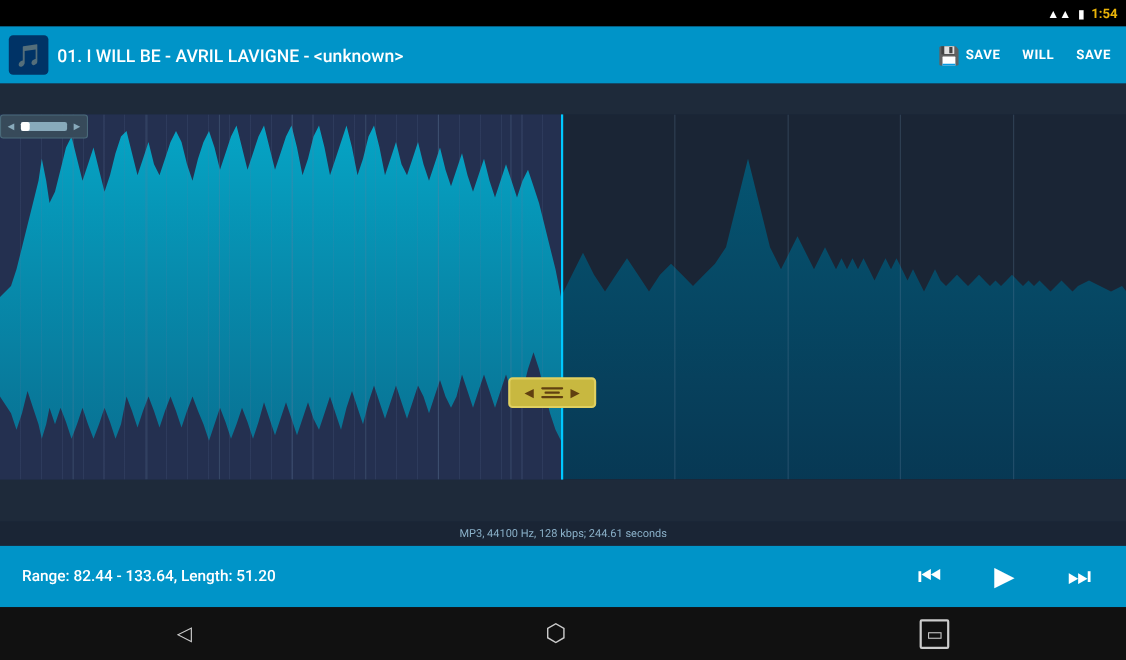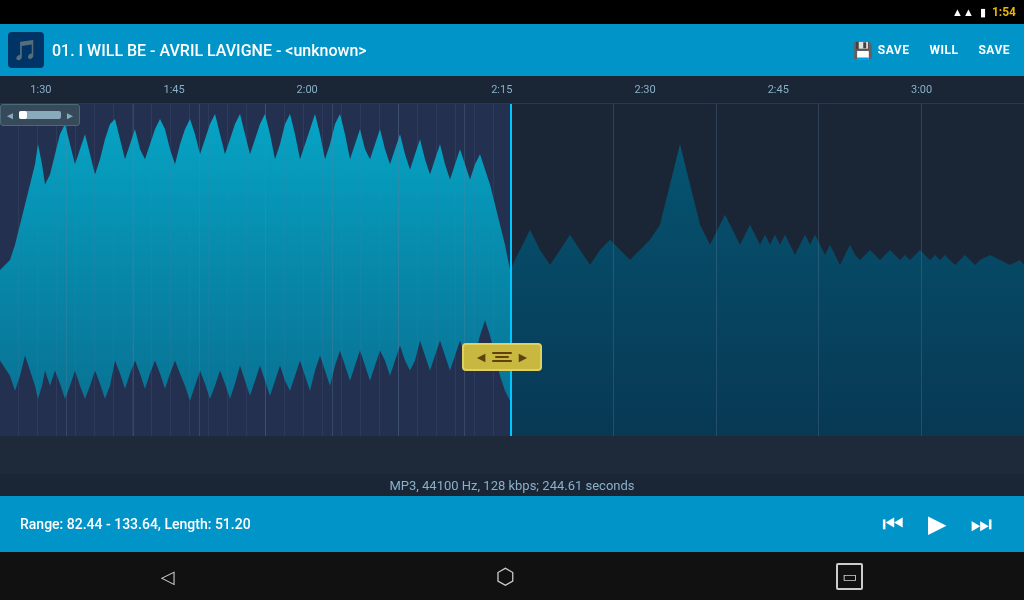--- a/index.html
+++ b/index.html
@@ -233,31 +233,32 @@
       left: 0;
       right: 0;
       height: 22px;
       background: #1a2535;
       display: flex;
       align-items: center;
       justify-content: center;
     }
     #file-info {
       color: #8ab0c8;
-      font-size: 13px;
+      font-size: 10px;
     }
 
     
     #bottom-controls {
       width: 100%;
       height: 56px;
       background: #0094c8;
       display: flex;
       align-items: center;
       padding: 0 20px;
+      gap: 24px;
     }
     #range-info {
       flex: 1;
       color: #fff;
       font-size: 14px;
       font-weight: 500;
     }
     .ctrl-btn {
       color: #fff;
       font-size: 24px;
@@ -318,29 +319,20 @@
   <div class="top-btn">
     <span>WILL</span>
   </div>
   <div class="top-btn">
     <span>SAVE</span>
   </div>
 </div>
 
 <div id="waveform-container">
 
-  <div id="timeline">
-    <span class="timeline-label" style="left:4%;">1:30</span>
-    <span class="timeline-label" style="left:17%;">1:45</span>
-    <span class="timeline-label" style="left:30%;">2:00</span>
-    <span class="timeline-label" style="left:49%;">2:15</span>
-    <span class="timeline-label" style="left:63%;">2:30</span>
-    <span class="timeline-label" style="left:76%;">2:45</span>
-    <span class="timeline-label" style="left:90%;">3:00</span>
-  </div>
 
   <div id="mini-scroll">
     <span style="color:#8ab;font-size:10px;">◄</span>
     <div class="mini-scroll-track">
       <div class="mini-scroll-thumb"></div>
     </div>
     <span style="color:#8ab;font-size:10px;">►</span>
   </div>
 
   <div id="waveform-area">

